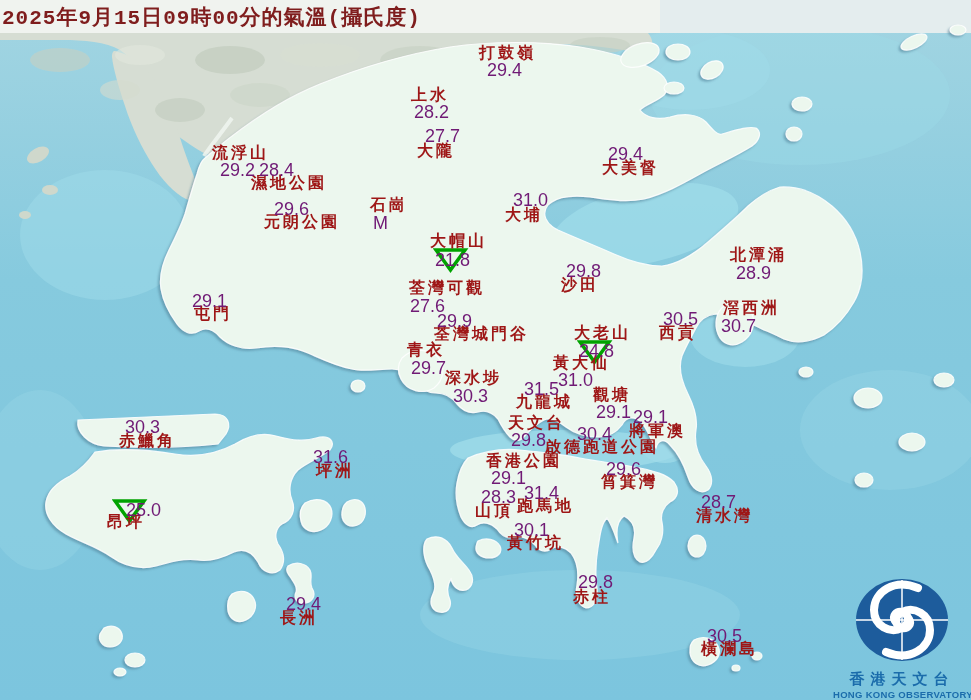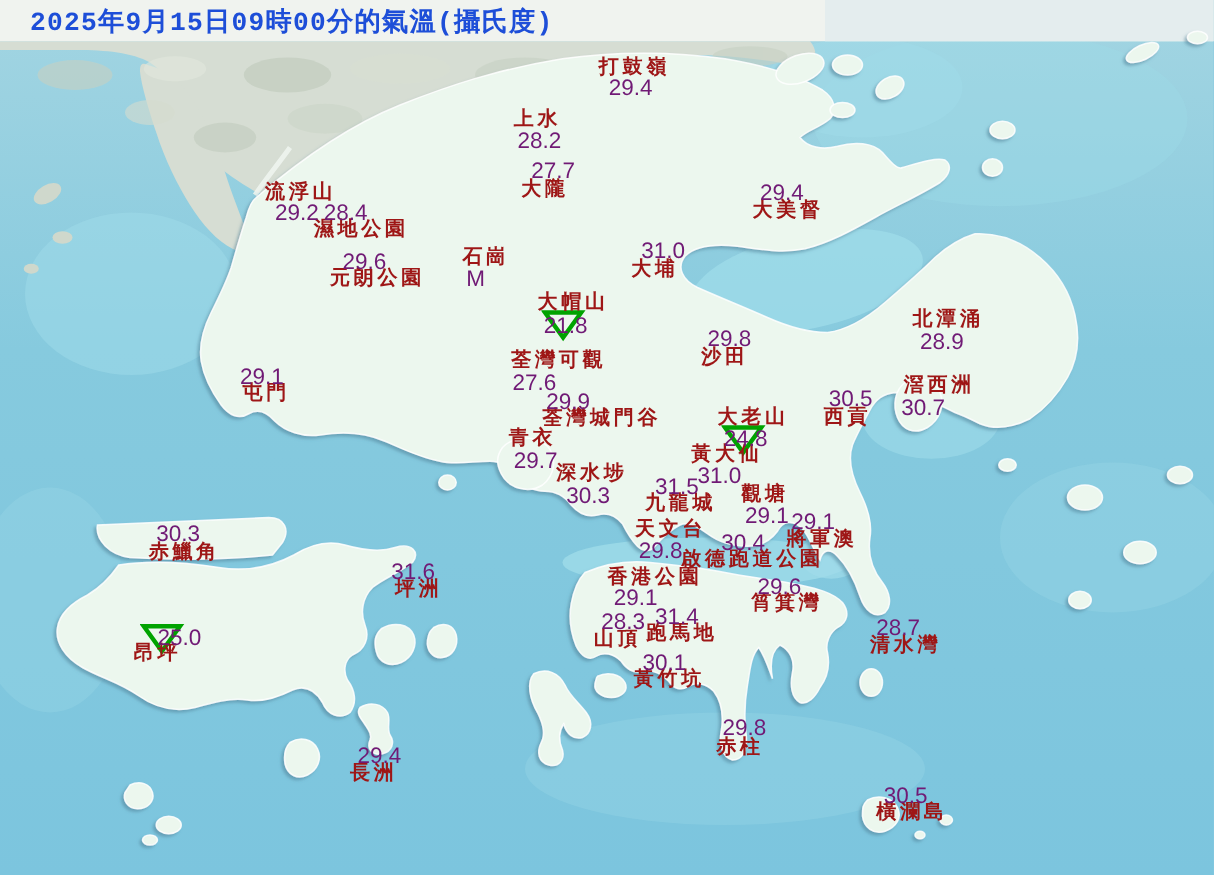--- a/index.html
+++ b/index.html
@@ -1,22 +1,22 @@
 <!DOCTYPE html>
 <html style="--label-red: #9e1616;"><head>
 <meta charset="utf-8">
 <style>
   html,body{margin:0;padding:0;}
   body{width:971px;height:700px;overflow:hidden;position:relative;
        font-family:"Liberation Sans","DejaVu Sans",sans-serif;background:#86c9e0;}
   #map-stage{position:absolute;left:0;top:0;width:971px;height:700px;}
   #base-map{position:absolute;left:0;top:0;}
-  #page-title{position:absolute;left:24px;top:3px;z-index:20;
+  #page-title{position:absolute;left:2px;top:3px;z-index:20;
       font-family:"Liberation Mono","DejaVu Sans Mono","DejaVu Sans",monospace;
-      font-size:21px;font-weight:bold;color:#1d4ed8;letter-spacing:1px;white-space:nowrap;}
+      font-size:21px;font-weight:bold;color:#7f1d1d;letter-spacing:1px;white-space:nowrap;}
   .st-name{position:absolute;z-index:12;white-space:nowrap;
       font-family:"DejaVu Serif","Liberation Serif",serif;
       font-size:16px;font-weight:bold;color:var(--label-red,#9e1616);letter-spacing:3px;line-height:1;}
   .st-temp{position:absolute;z-index:13;white-space:nowrap;
       font-size:18px;color:#701a75;letter-spacing:0px;line-height:1;font-weight:normal;}
   .min-marker{position:absolute;z-index:11;}
   #hko-logo{position:absolute;left:833px;top:576px;width:138px;z-index:15;text-align:center;}
   #hko-logo .cn{font-size:15px;font-weight:bold;color:#1b6cab;letter-spacing:6px;margin-top:2px;
       font-family:"DejaVu Serif","Liberation Serif",serif;white-space:nowrap;}
   #hko-logo .en{font-size:9.5px;font-weight:bold;color:#1b6cab;letter-spacing:0.3px;white-space:nowrap;}
@@ -212,13 +212,24 @@
       <div class="st-name" style="left: 696px; top: 508px;">清水灣</div>
       <div class="st-temp" style="left: 701px; top: 493px;">28.7</div>
       <div class="st-name" style="left: 280px; top: 610px;">長洲</div>
       <div class="st-temp" style="left: 286px; top: 595px;">29.4</div>
       <div class="st-name" style="left: 573px; top: 589px;">赤柱</div>
       <div class="st-temp" style="left: 578px; top: 573px;">29.8</div>
       <div class="st-name" style="left: 701px; top: 641px;">橫瀾島</div>
       <div class="st-temp" style="left: 707px; top: 627px;">30.5</div>
     </div>
 
+  <div id="hko-logo">
+    <svg width="104" height="88" viewBox="0 0 104 88">
+      <ellipse cx="52" cy="44" rx="46" ry="41" fill="#1d5c9c"></ellipse>
+      <path d="M6,44 H98" stroke="#ffffff" stroke-width="1.5"></path>
+      <path d="M52,4 V84" stroke="#ffffff" stroke-width="1.5"></path>
+      <use href="#sArm"></use>
+      <use href="#sArm" transform="rotate(180 52 44)"></use>
+    </svg>
+    <div class="cn">香港天文台</div>
+    <div class="en">HONG KONG OBSERVATORY</div>
+  </div>
 </div>
 
 </body></html>

